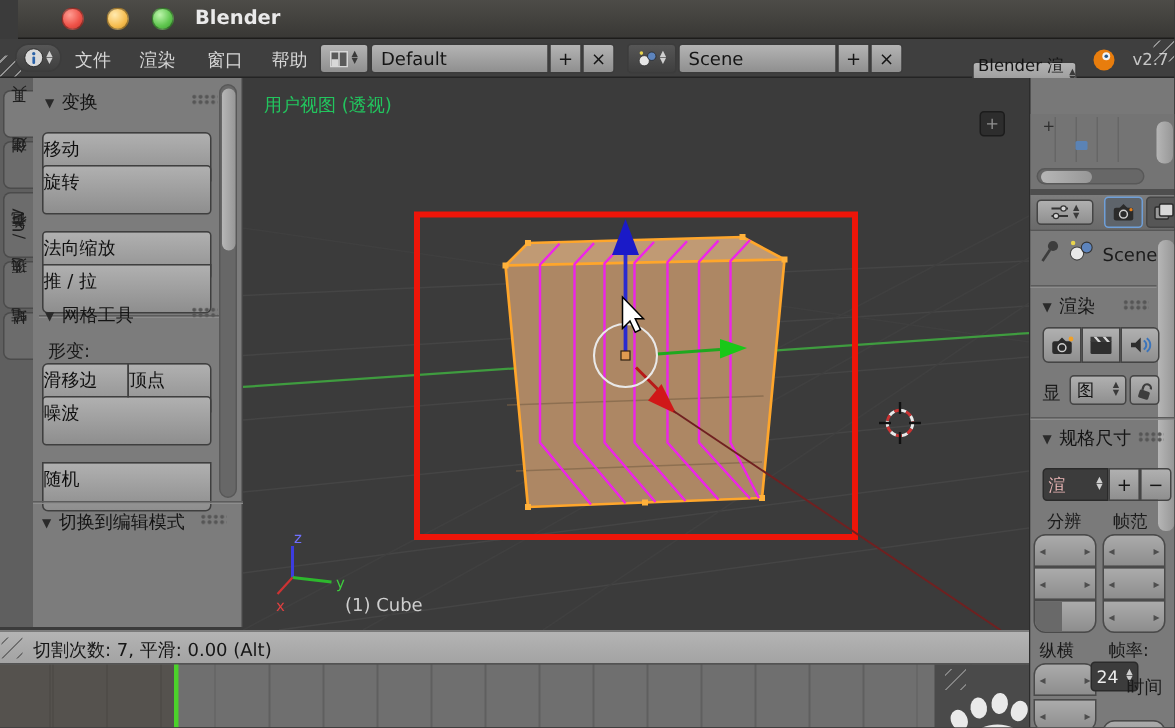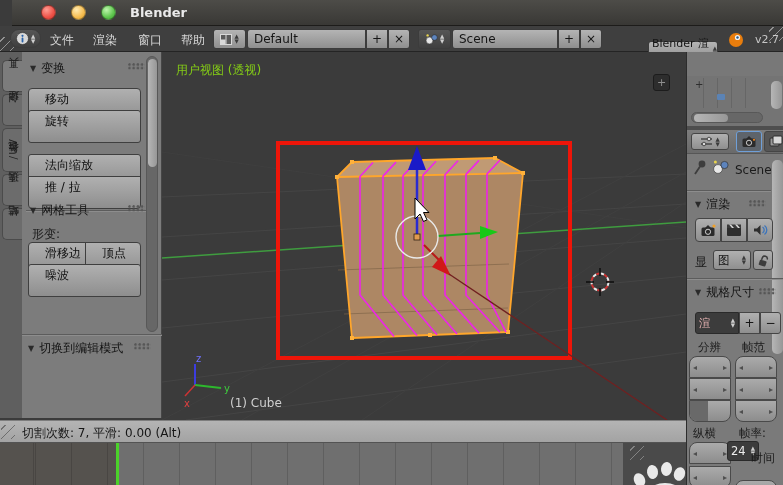--- a/index.html
+++ b/index.html
@@ -37,30 +37,30 @@
   .vtab span { writing-mode:vertical-rl; transform:rotate(180deg); letter-spacing:1px; }
   .vtab.active { background:#7c7c7c; }
 
   
   #toolshelf { left:22px; top:52px; width:140px; height:366px; background:#7c7c7c; border-right:1px solid #464646; }
   .phead { position:absolute; display:flex; align-items:center; gap:5px; color:#141414; font-size:12px; }
   .phead .tri { font-size:8px; color:#2a2a2a; }
   .grip { position:absolute; width:17px; height:7px;
     background-image:radial-gradient(circle at 1.5px 1.5px, #565656 1px, transparent 1.6px);
     background-size:4.2px 3.6px; }
-  .shelf-btn { position:absolute; left:6px; width:113px; height:33px; line-height:21px; padding-left:16px;
+  .shelf-btn { position:absolute; left:6px; width:113px; height:33px; line-height:21px; padding-left:0;
     background:linear-gradient(#b0b0b0,#8e8e8e); border:1px solid #3f3f3f; border-radius:3px;
     font-size:12px; color:#0f0f0f; }
   .sep { position:absolute; height:1px; background:#5c5c5c; box-shadow:0 1px 0 #8d8d8d; }
   .sbar-track { position:absolute; background:#676767; border-radius:6px; border:1px solid #585858; }
   .sbar-thumb { position:absolute; background:linear-gradient(90deg,#b6b6b6,#979797); border-radius:5px; }
 
   
   #viewport { left:162px; top:52px; width:524px; height:368px; background:#3b3b3b; }
-  .vp-label { position:absolute; color:#84cc16; font-size:12px; }
+  .vp-label { position:absolute; color:#22c55e; font-size:12px; }
   #vp-plus { position:absolute; left:491px; top:22px; width:17px; height:17px; background:#2d2d2d;
     border:1px solid #1c1c1c; border-radius:3px; color:#909090; font-size:11px; text-align:center; line-height:15px; }
 
   
   #statusbar { left:0; top:420px; width:686px; height:23px; background:linear-gradient(#b4b4b4,#a3a3a3);
     border-top:1px solid #7d7d7d; border-bottom:1px solid #535353; color:#161616; font-size:12px; }
   #timeline { left:0; top:443px; width:686px; height:42px; background:#6f6f6f; }
   #tl-lines { left:0; top:0; width:686px; height:42px;
     background:repeating-linear-gradient(90deg, rgba(0,0,0,.14) 0 1px, transparent 1px 36px); background-position:35px 0; }
   #tl-dark-left { left:0; top:0; width:117px; height:42px; background:#55524e; }
@@ -205,20 +205,21 @@
       <span class="tri">▼</span>
       <span>网格工具</span>
     </div>
     <div class="grip" style="left:106px;top:153px;"></div>
 
     <div class="rp-text" style="left:10px;top:174px;font-size:12px;position:absolute;color:#1a1a1a;">形变:</div>
 
     <div class="shelf-btn" style="top:190px;width:58px;border-radius:4px 0 0 0;">滑移边</div>
     <div class="shelf-btn" style="left:63px;top:190px;width:56px;border-radius:0 4px 0 0;">顶点</div>
     <div class="shelf-btn" style="top:212px;">噪波</div>
+    <div class="shelf-btn" style="top:256px;border-radius:0 0 4px 4px;">随机</div>
 
     <div class="sep" style="left:0;top:282px;width:140px;"></div>
 
     <div class="phead" style="left:6px;top:288px;">
       <span class="tri">▼</span>
       <span>切换到编辑模式</span>
     </div>
     <div class="grip" style="left:112px;top:291px;"></div>
 
     <div class="sbar-track" style="left:124px;top:4px;width:12px;height:276px;">

